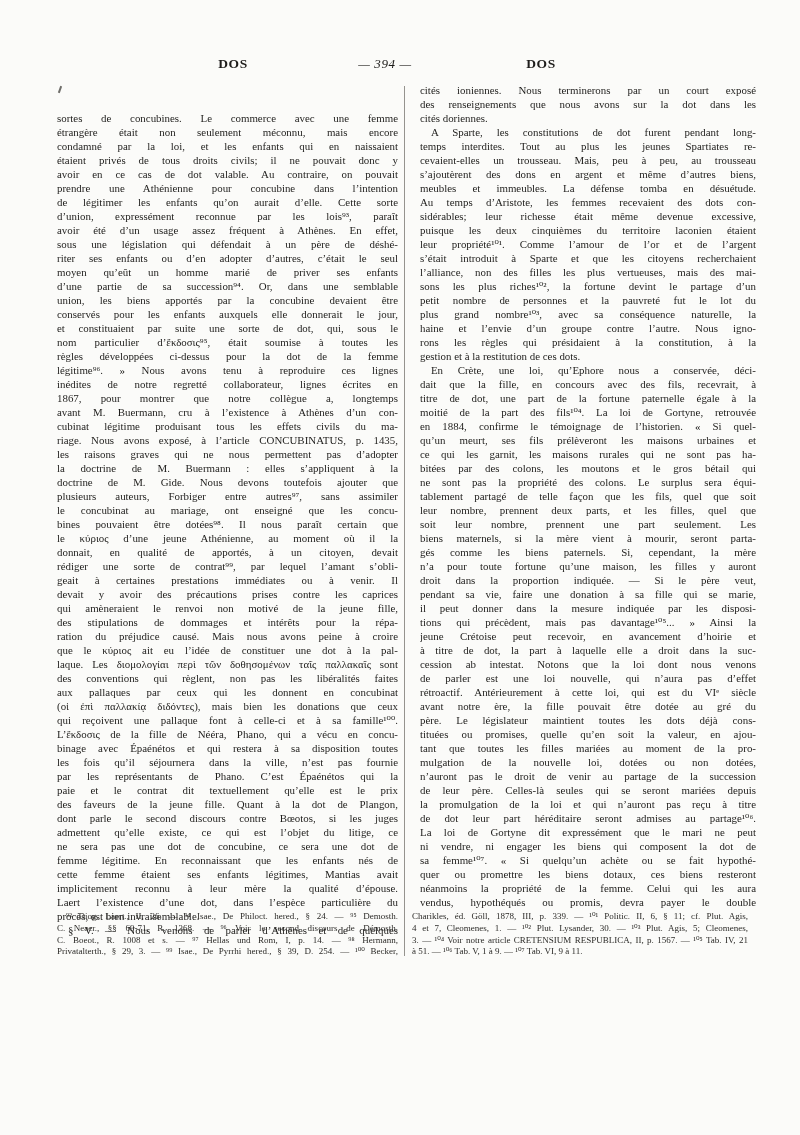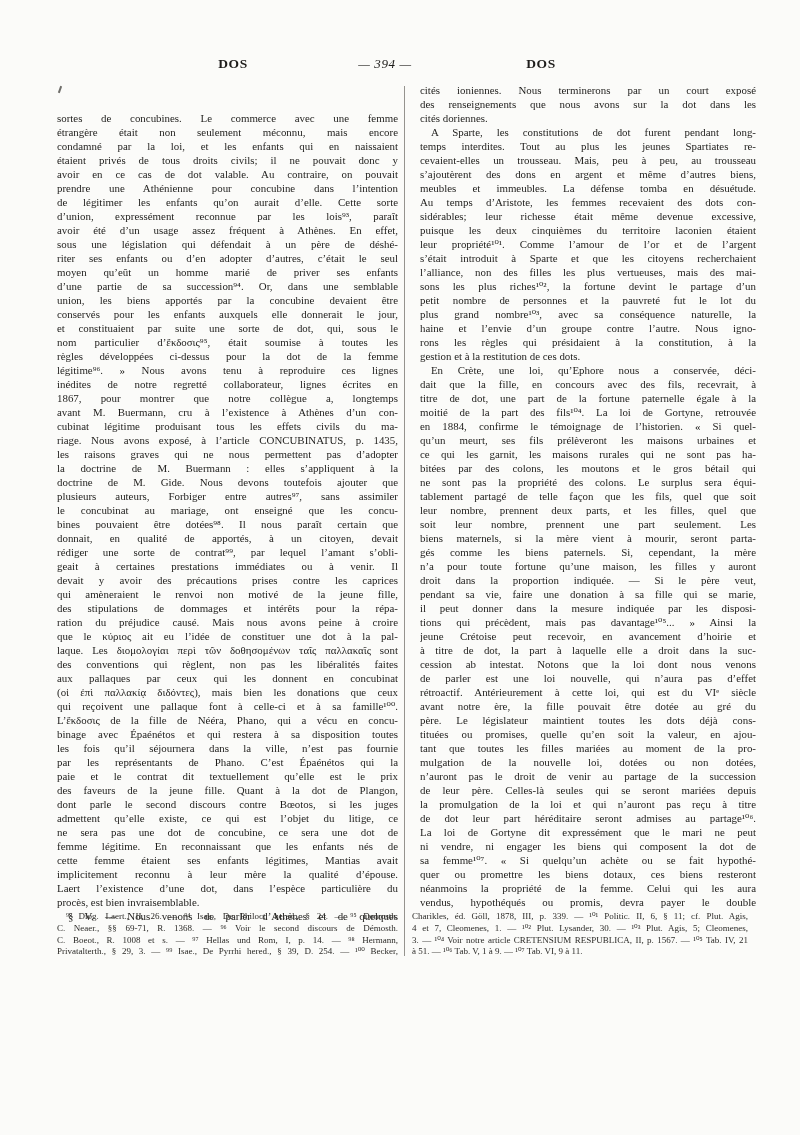--- a/index.html
+++ b/index.html
@@ -65,20 +65,21 @@
       <div class="tline">1867, pour montrer que notre collègue a, longtemps</div>
       <div class="tline">avant M. Buermann, cru à l’existence à Athènes d’un con-</div>
       <div class="tline">cubinat légitime produisant tous les effets civils du ma-</div>
       <div class="tline">riage. Nous avons exposé, à l’article CONCUBINATUS, p. 1435,</div>
       <div class="tline">les raisons graves qui ne nous permettent pas d’adopter</div>
       <div class="tline">la doctrine de M. Buermann : elles s’appliquent à la</div>
       <div class="tline">doctrine de M. Gide. Nous devons toutefois ajouter que</div>
       <div class="tline">plusieurs auteurs, Forbiger entre autres⁹⁷, sans assimiler</div>
       <div class="tline">le concubinat au mariage, ont enseigné que les concu-</div>
       <div class="tline">bines pouvaient être dotées⁹⁸. Il nous paraît certain que</div>
+      <div class="tline">le κύριος d’une jeune Athénienne, au moment où il la</div>
       <div class="tline">donnait, en qualité de apportés, à un citoyen, devait</div>
       <div class="tline">rédiger une sorte de contrat⁹⁹, par lequel l’amant s’obli-</div>
       <div class="tline">geait à certaines prestations immédiates ou à venir. Il</div>
       <div class="tline">devait y avoir des précautions prises contre les caprices</div>
       <div class="tline">qui amèneraient le renvoi non motivé de la jeune fille,</div>
       <div class="tline">des stipulations de dommages et intérêts pour la répa-</div>
       <div class="tline">ration du préjudice causé. Mais nous avons peine à croire</div>
       <div class="tline">que le κύριος ait eu l’idée de constituer une dot à la pal-</div>
       <div class="tline">laque. Les διομολογίαι περὶ τῶν δοθησομένων ταῖς παλλακαῖς sont</div>
       <div class="tline">des conventions qui règlent, non pas les libéralités faites</div>

